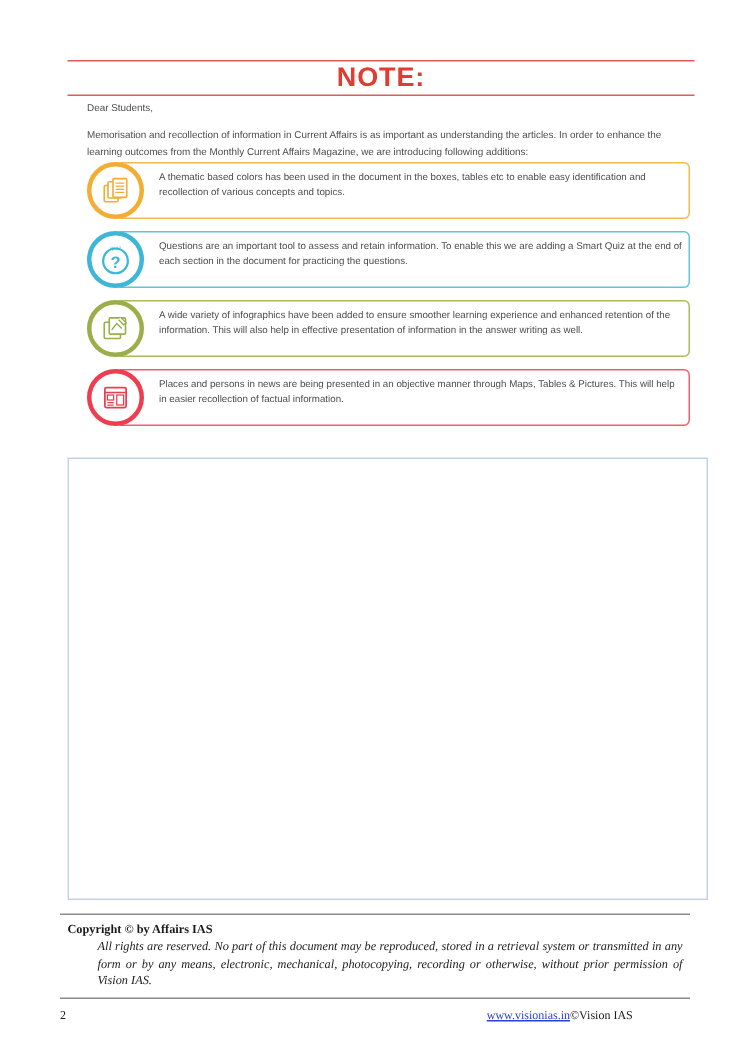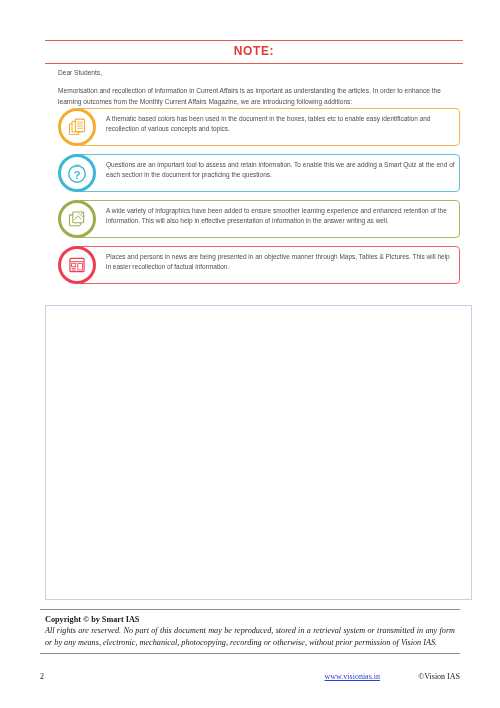--- a/index.html
+++ b/index.html
@@ -32,21 +32,21 @@
     width: 418px;
   }
   .note-rule {
     height: 1px;
     background: #e05a5a;
     width: 100%;
   }
   .note-title {
     text-align: center;
     color: #e23b32;
-    font-size: 12px;
+    font-size: 18px;
     font-weight: bold;
     letter-spacing: 0.6px;
     line-height: 19px;
     padding: 1px 0 2px 0;
   }
 
   
   .intro {
     position: absolute;
     left: 58px;
@@ -153,20 +153,21 @@
     color: #1a1a1a;
     line-height: 11px;
   }
   .copyright-body {
     font-family: "Liberation Serif", serif;
     font-style: italic;
     font-size: 8.2px;
     color: #1a1a1a;
     line-height: 11.5px;
     text-align: justify;
+    margin-left: 20px;
   }
 
   
   .page-footer {
     position: absolute;
     left: 40px;
     top: 672px;
     width: 420px;
     display: flex;
     align-items: baseline;
@@ -174,21 +175,21 @@
     font-size: 8px;
     color: #1a1a1a;
   }
   .page-footer .pnum { width: 80px; text-align: left; }
   .page-footer .plink {
     flex: 1;
     text-align: right;
     color: #2b3ed6;
     text-decoration: underline;
   }
-  .page-footer .pright { width: 80px; text-align: right; }
+  .page-footer .pright { width: 80px; }
 </style>
 </head>
 <body>
 
 <div class="page">
 
   <div class="note-block">
     <div class="note-rule"></div>
     <div class="note-title">NOTE:</div>
     <div class="note-rule"></div>
@@ -255,21 +256,21 @@
         </svg>
       </div>
       <div class="ftext">Places and persons in news are being presented in an objective manner through Maps, Tables &amp; Pictures. This will help in easier recollection of factual information.</div>
     </div>
 
   </div>
 
   <div class="content-box"></div>
 
   <div class="copyright-box">
-    <div class="copyright-title">Copyright © by Smart IAS</div>
+    <div class="copyright-title">Copyright © by Affairs IAS</div>
     <div class="copyright-body">All rights are reserved. No part of this document may be reproduced, stored in a retrieval system or transmitted in any form or by any means, electronic, mechanical, photocopying, recording or otherwise, without prior permission of Vision IAS.</div>
   </div>
 
   <div class="page-footer">
     <span class="pnum">2</span>
     <a class="plink" href="#">www.visionias.in</a>
     <span class="pright">©Vision IAS</span>
   </div>
 
 </div>

